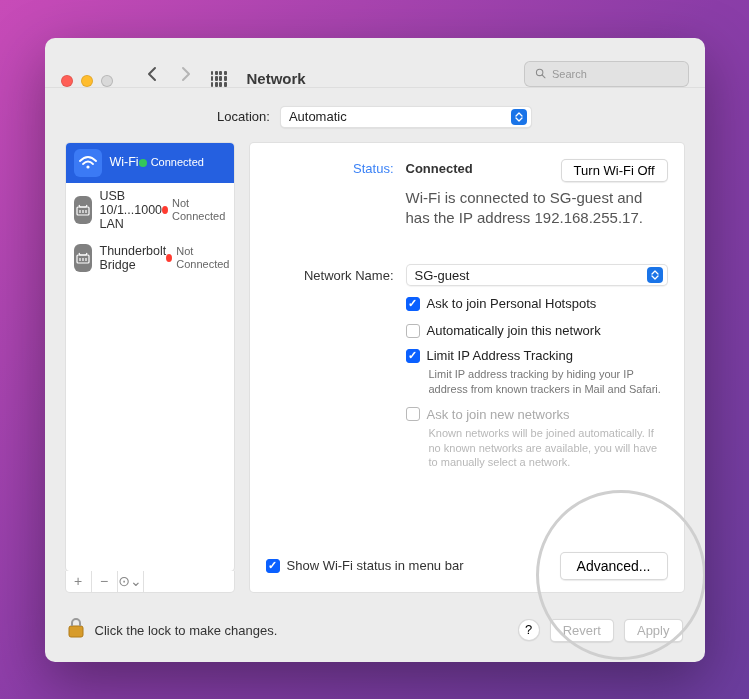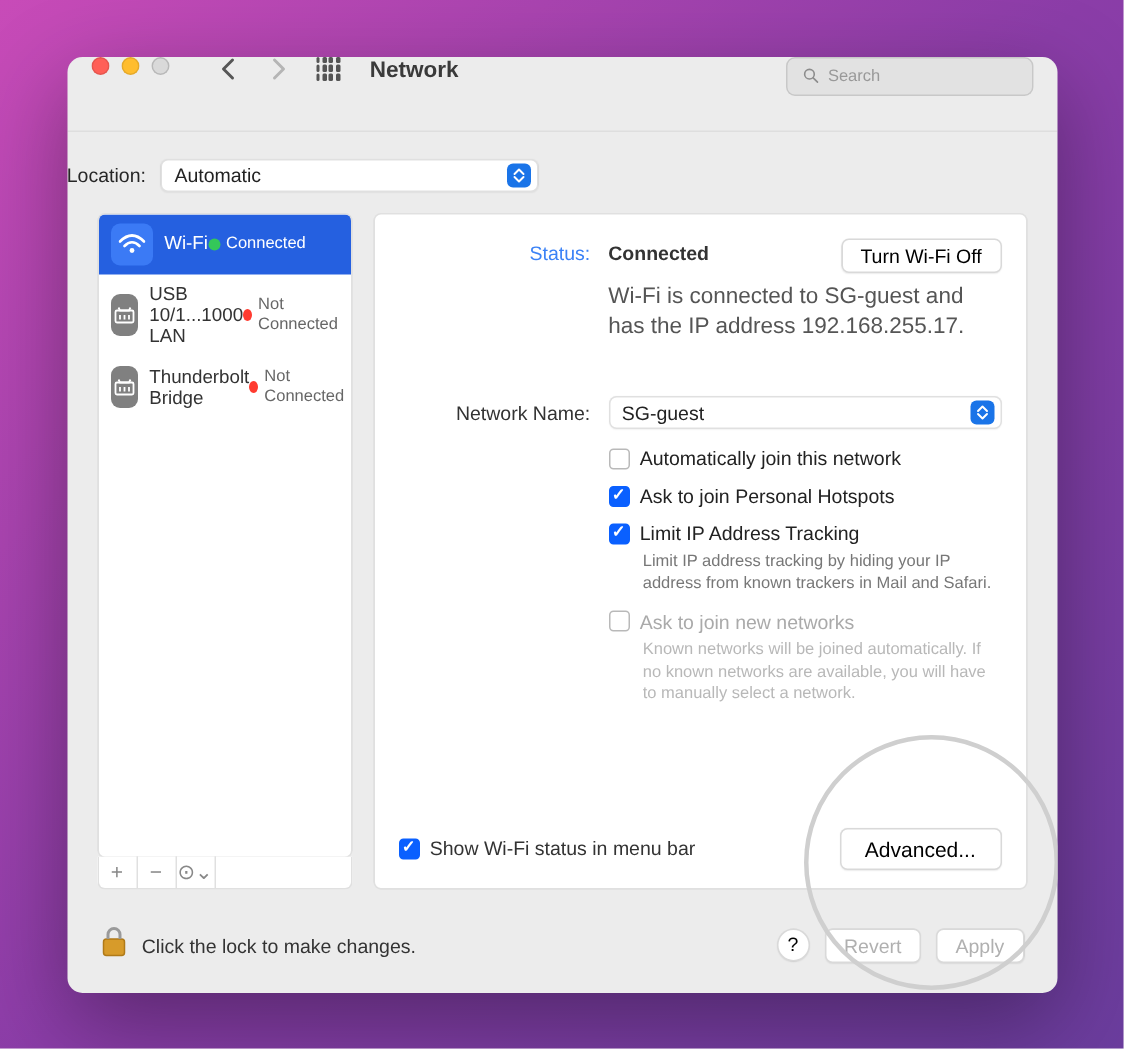--- a/index.html
+++ b/index.html
@@ -17,21 +17,21 @@
     .window {
       width: 660px;
       background: #ececec;
       border-radius: 10px;
       box-shadow: 0 20px 60px rgba(0,0,0,0.35);
       overflow: hidden;
     }
     .titlebar {
       height: 50px;
       display: flex;
-      align-items: flex-start;
+      align-items: flex-end;
       padding: 0 16px;
       gap: 12px;
       border-bottom: 1px solid rgba(0,0,0,0.06);
     }
     .traffic { display: flex; gap: 8px; }
     .dot { width: 12px; height: 12px; border-radius: 50%; }
     .red { background: #ff5f57; border: 0.5px solid rgba(0,0,0,0.1); }
     .yellow { background: #ffbd2e; border: 0.5px solid rgba(0,0,0,0.1); }
     .gray { background: #d9d9d9; border: 0.5px solid rgba(0,0,0,0.15); }
     .navbtns { display: flex; gap: 22px; margin-left: 22px; }
@@ -48,21 +48,21 @@
       border-radius: 6px;
       padding: 4px 10px;
       width: 165px;
       height: 26px;
       color: #8c8c8c;
     }
     .search input { border: none; background: transparent; outline: none; font-size: 11px; width: 100%; color: #000000; }
     .search input::placeholder { color: #999; }
     .mag { width: 13px; height: 13px; }
     .location-row {
-      display: flex; align-items: center; justify-content: flex-start; gap: 10px;
+      display: flex; align-items: center; justify-content: center; gap: 10px;
       padding: 18px 0 14px;
     }
     .location-row label { color: #262626; font-size: 13px; }
     .popup {
       background: #fff;
       border: 1px solid rgba(0,0,0,0.12);
       border-radius: 5px;
       height: 22px;
       display: flex; align-items: center;
       padding: 0 4px 0 8px;
@@ -354,27 +354,27 @@
             <svg width="8" height="5" viewBox="0 0 8 5">
                 <path d="M1 4 L4 1 L7 4" stroke="#fff" stroke-width="1.3" fill="none" stroke-linecap="round" stroke-linejoin="round"></path>
               </svg>
             <svg width="8" height="5" viewBox="0 0 8 5">
                 <path d="M1 1 L4 4 L7 1" stroke="#fff" stroke-width="1.3" fill="none" stroke-linecap="round" stroke-linejoin="round"></path>
               </svg>
           </span>
         </div>
       </div>
 
+      <div class="check-row">
+        <span class="cb checked"></span>
+        <label>Ask to join Personal Hotspots</label>
+      </div>
       <div class="check-row first">
         <span class="cb"></span>
         <label>Automatically join this network</label>
-      </div>
-      <div class="check-row">
-        <span class="cb checked"></span>
-        <label>Ask to join Personal Hotspots</label>
       </div>
       <div class="check-row">
         <span class="cb checked"></span>
         <label>Limit IP Address Tracking</label>
       </div>
       <div class="check-desc">Limit IP address tracking by hiding your IP address from known trackers in Mail and Safari.</div>
 
       <div class="check-row disabled">
         <span class="cb"></span>
         <label>Ask to join new networks</label>

